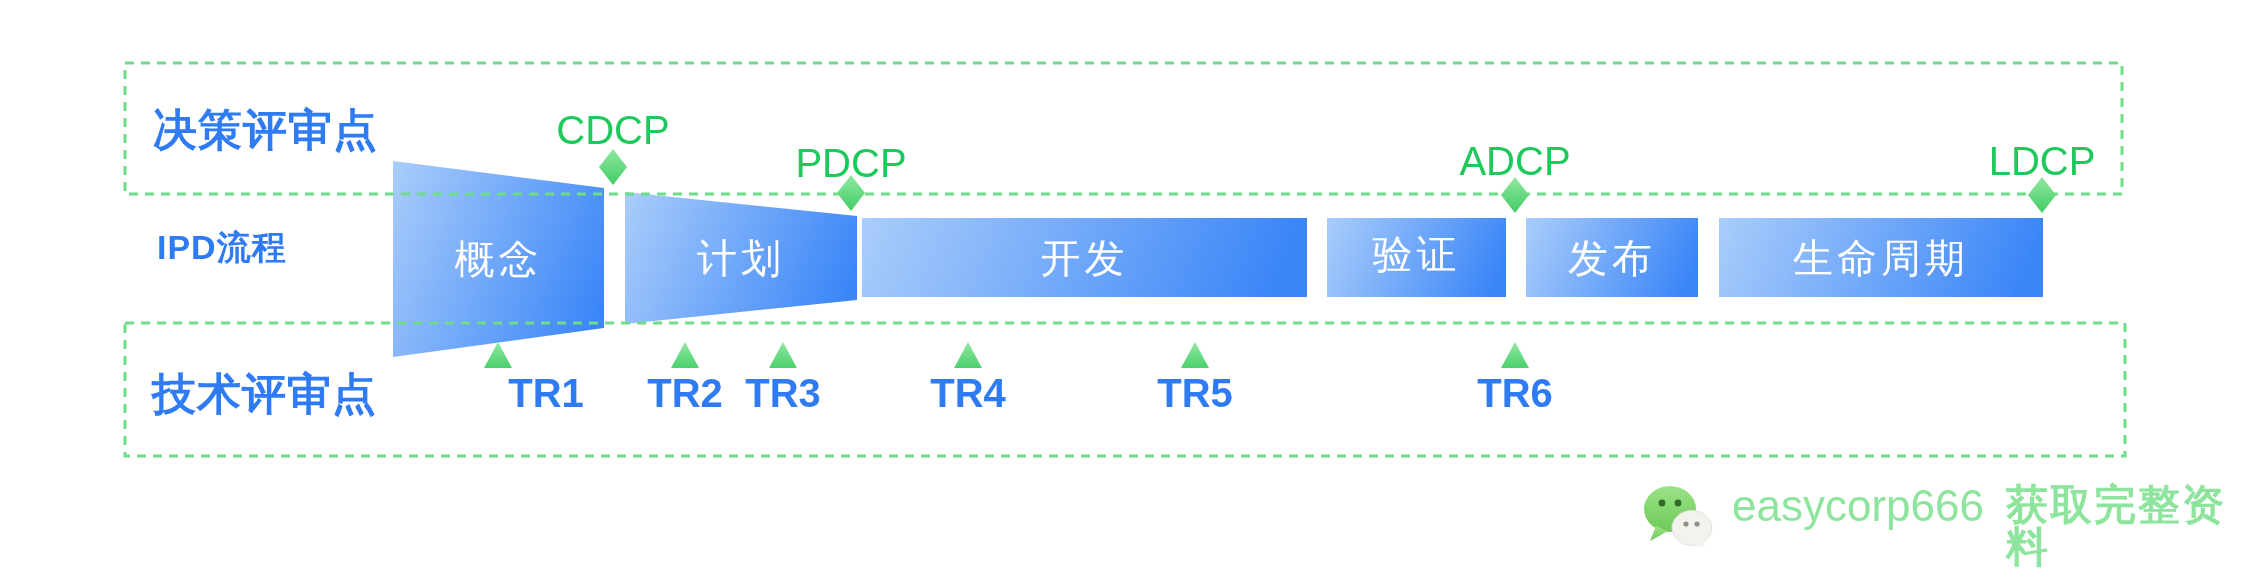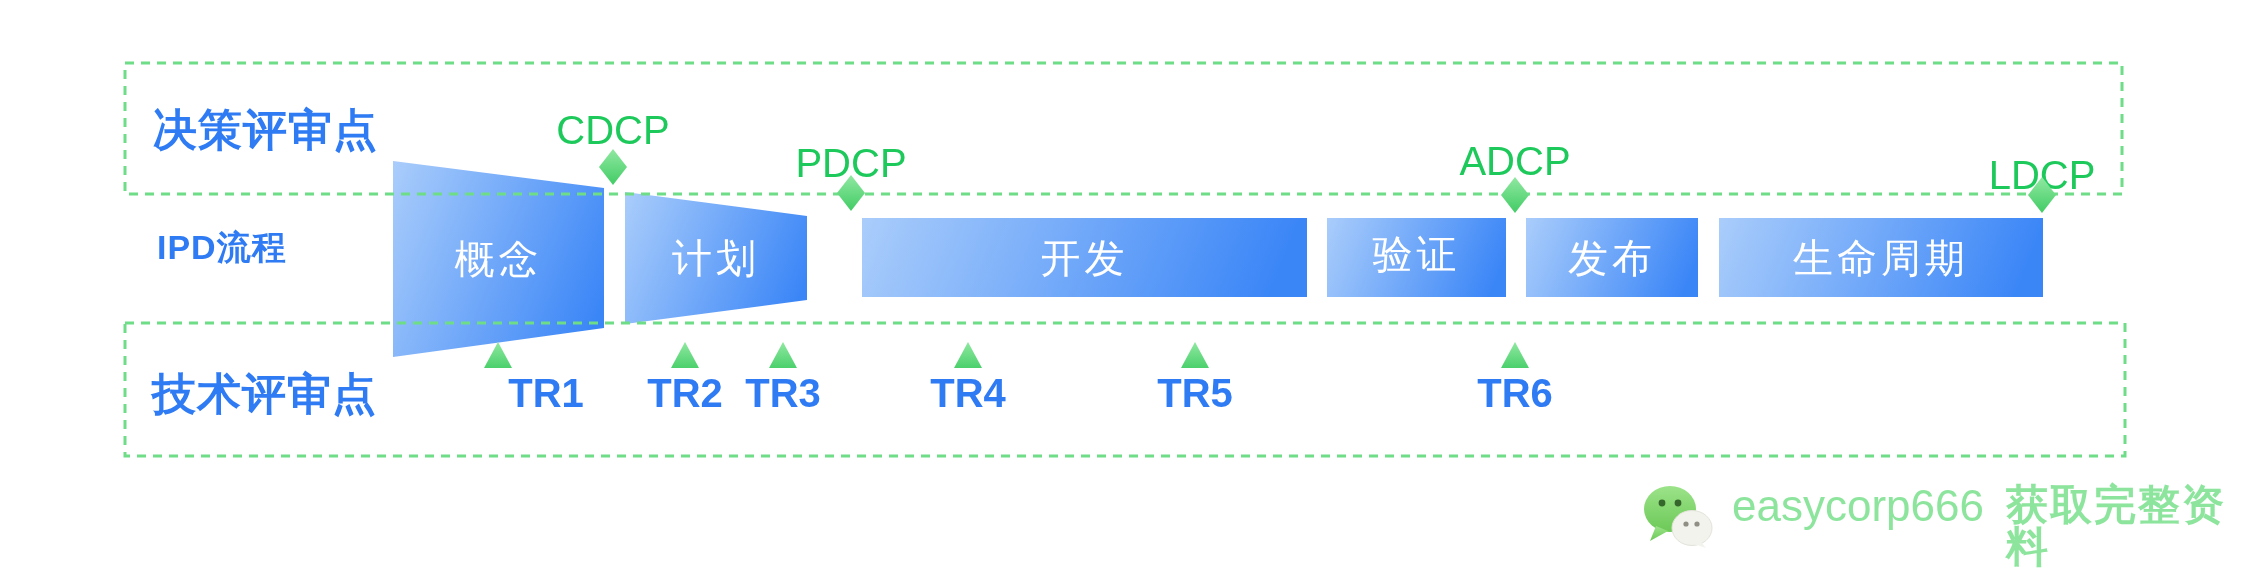--- a/index.html
+++ b/index.html
@@ -64,21 +64,21 @@
   </svg>
 
   <div class="row-label lbl-decision">决策评审点</div>
   <div class="row-label lbl-process">IPD流程</div>
   <div class="row-label lbl-tech">技术评审点</div>
 
   <div id="stages">
       <div class="stage" style="left: 393px; top: 161px; width: 211px; height: 196px; clip-path: polygon(0% 0%, 100% 13.8%, 100% 85.2%, 0% 100%);">
         <span>概念</span>
       </div>
-      <div class="stage" style="left: 625px; top: 192px; width: 182px; height: 132px; clip-path: polygon(0% 0%, 100% 18.2%, 100% 81.8%, 0% 100%);">
+      <div class="stage" style="left: 625px; top: 192px; width: 232px; height: 132px; clip-path: polygon(0% 0%, 100% 18.2%, 100% 81.8%, 0% 100%);">
         <span>计划</span>
       </div>
       <div class="stage" style="left: 862px; top: 218px; width: 445px; height: 79px;">
         <span>开发</span>
       </div>
       <div class="stage" style="left: 1327px; top: 218px; width: 179px; height: 79px; font-family: Liberation Mono, monospace;">
         <span>验证</span>
       </div>
       <div class="stage" style="left: 1526px; top: 218px; width: 172px; height: 79px;">
         <span>发布</span>
@@ -87,21 +87,21 @@
         <span>生命周期</span>
       </div>
     </div>
   <div id="dcps">
       <div class="dcp-label" style="left: 613px; top: 110px;">CDCP</div>
       <div class="dcp-diamond" style="left: 613px; top: 167px;"></div>
       <div class="dcp-label" style="left: 851px; top: 143px;">PDCP</div>
       <div class="dcp-diamond" style="left: 851px; top: 193px;"></div>
       <div class="dcp-label" style="left: 1515px; top: 141px;">ADCP</div>
       <div class="dcp-diamond" style="left: 1515px; top: 195px;"></div>
-      <div class="dcp-label" style="left: 2042px; top: 141px; margin-top: 14px;">LDCP</div>
+      <div class="dcp-label" style="left: 2042px; top: 141px;">LDCP</div>
       <div class="dcp-diamond" style="left: 2042px; top: 195px;"></div>
     </div>
   <div id="trs">
       <div class="tr-triangle" style="left: 498px; top: 342px;"></div>
       <div class="tr-label" style="left: 498px; top: 373px; margin-left: 48px;">TR1</div>
       <div class="tr-triangle" style="left: 685px; top: 342px;"></div>
       <div class="tr-label" style="left: 685px; top: 373px;">TR2</div>
       <div class="tr-triangle" style="left: 783px; top: 342px;"></div>
       <div class="tr-label" style="left: 783px; top: 373px;">TR3</div>
       <div class="tr-triangle" style="left: 968px; top: 342px;"></div>

